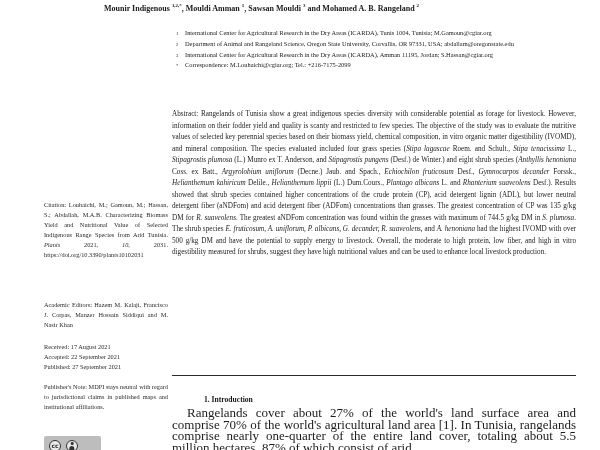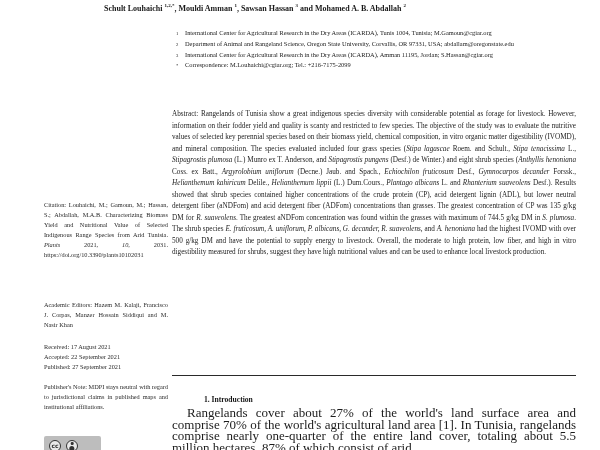--- a/index.html
+++ b/index.html
@@ -64,21 +64,21 @@
   }
   .cc-txt{font-size:6px;font-weight:bold;color:#333;line-height:1;font-family:"DejaVu Sans",sans-serif;}
   .person-head{position:absolute;top:1.2px;left:50%;transform:translateX(-50%);width:2.6px;height:2.6px;border-radius:50%;background:#333;}
   .person-body{position:absolute;bottom:1px;left:50%;transform:translateX(-50%);width:5.4px;height:3.6px;border-radius:2.6px 2.6px 0 0;background:#333;}
 </style>
 </head>
 <body>
 
 <div class="page">
 
-  <div class="authors"><span>Schult Louhaichi </span><span class="sup">1,2,*</span><span>, Mouldi Amman </span><span class="sup">1</span><span>, Sawsan Hassan </span><span class="sup">3</span><span> and Mohamed A. B. Abdallah </span><span class="sup">2</span></div>
+  <div class="authors"><span>Mounir Indigenous </span><span class="sup">1,2,*</span><span>, Mouldi Amman </span><span class="sup">1</span><span>, Sawsan Mouldi </span><span class="sup">3</span><span> and Mohamed A. B. Rangeland </span><span class="sup">2</span></div>
 
   <div class="affiliations">
     <div class="aff-row">
       <span class="aff-marker">1</span>
       <span class="aff-text">International Center for Agricultural Research in the Dry Areas (ICARDA), Tunis 1004, Tunisia; M.Gamoun@cgiar.org</span>
     </div>
     <div class="aff-row">
       <span class="aff-marker">2</span>
       <span class="aff-text">Department of Animal and Rangeland Science, Oregon State University, Corvallis, OR 97331, USA; abdallam@oregonstate.edu</span>
     </div>

